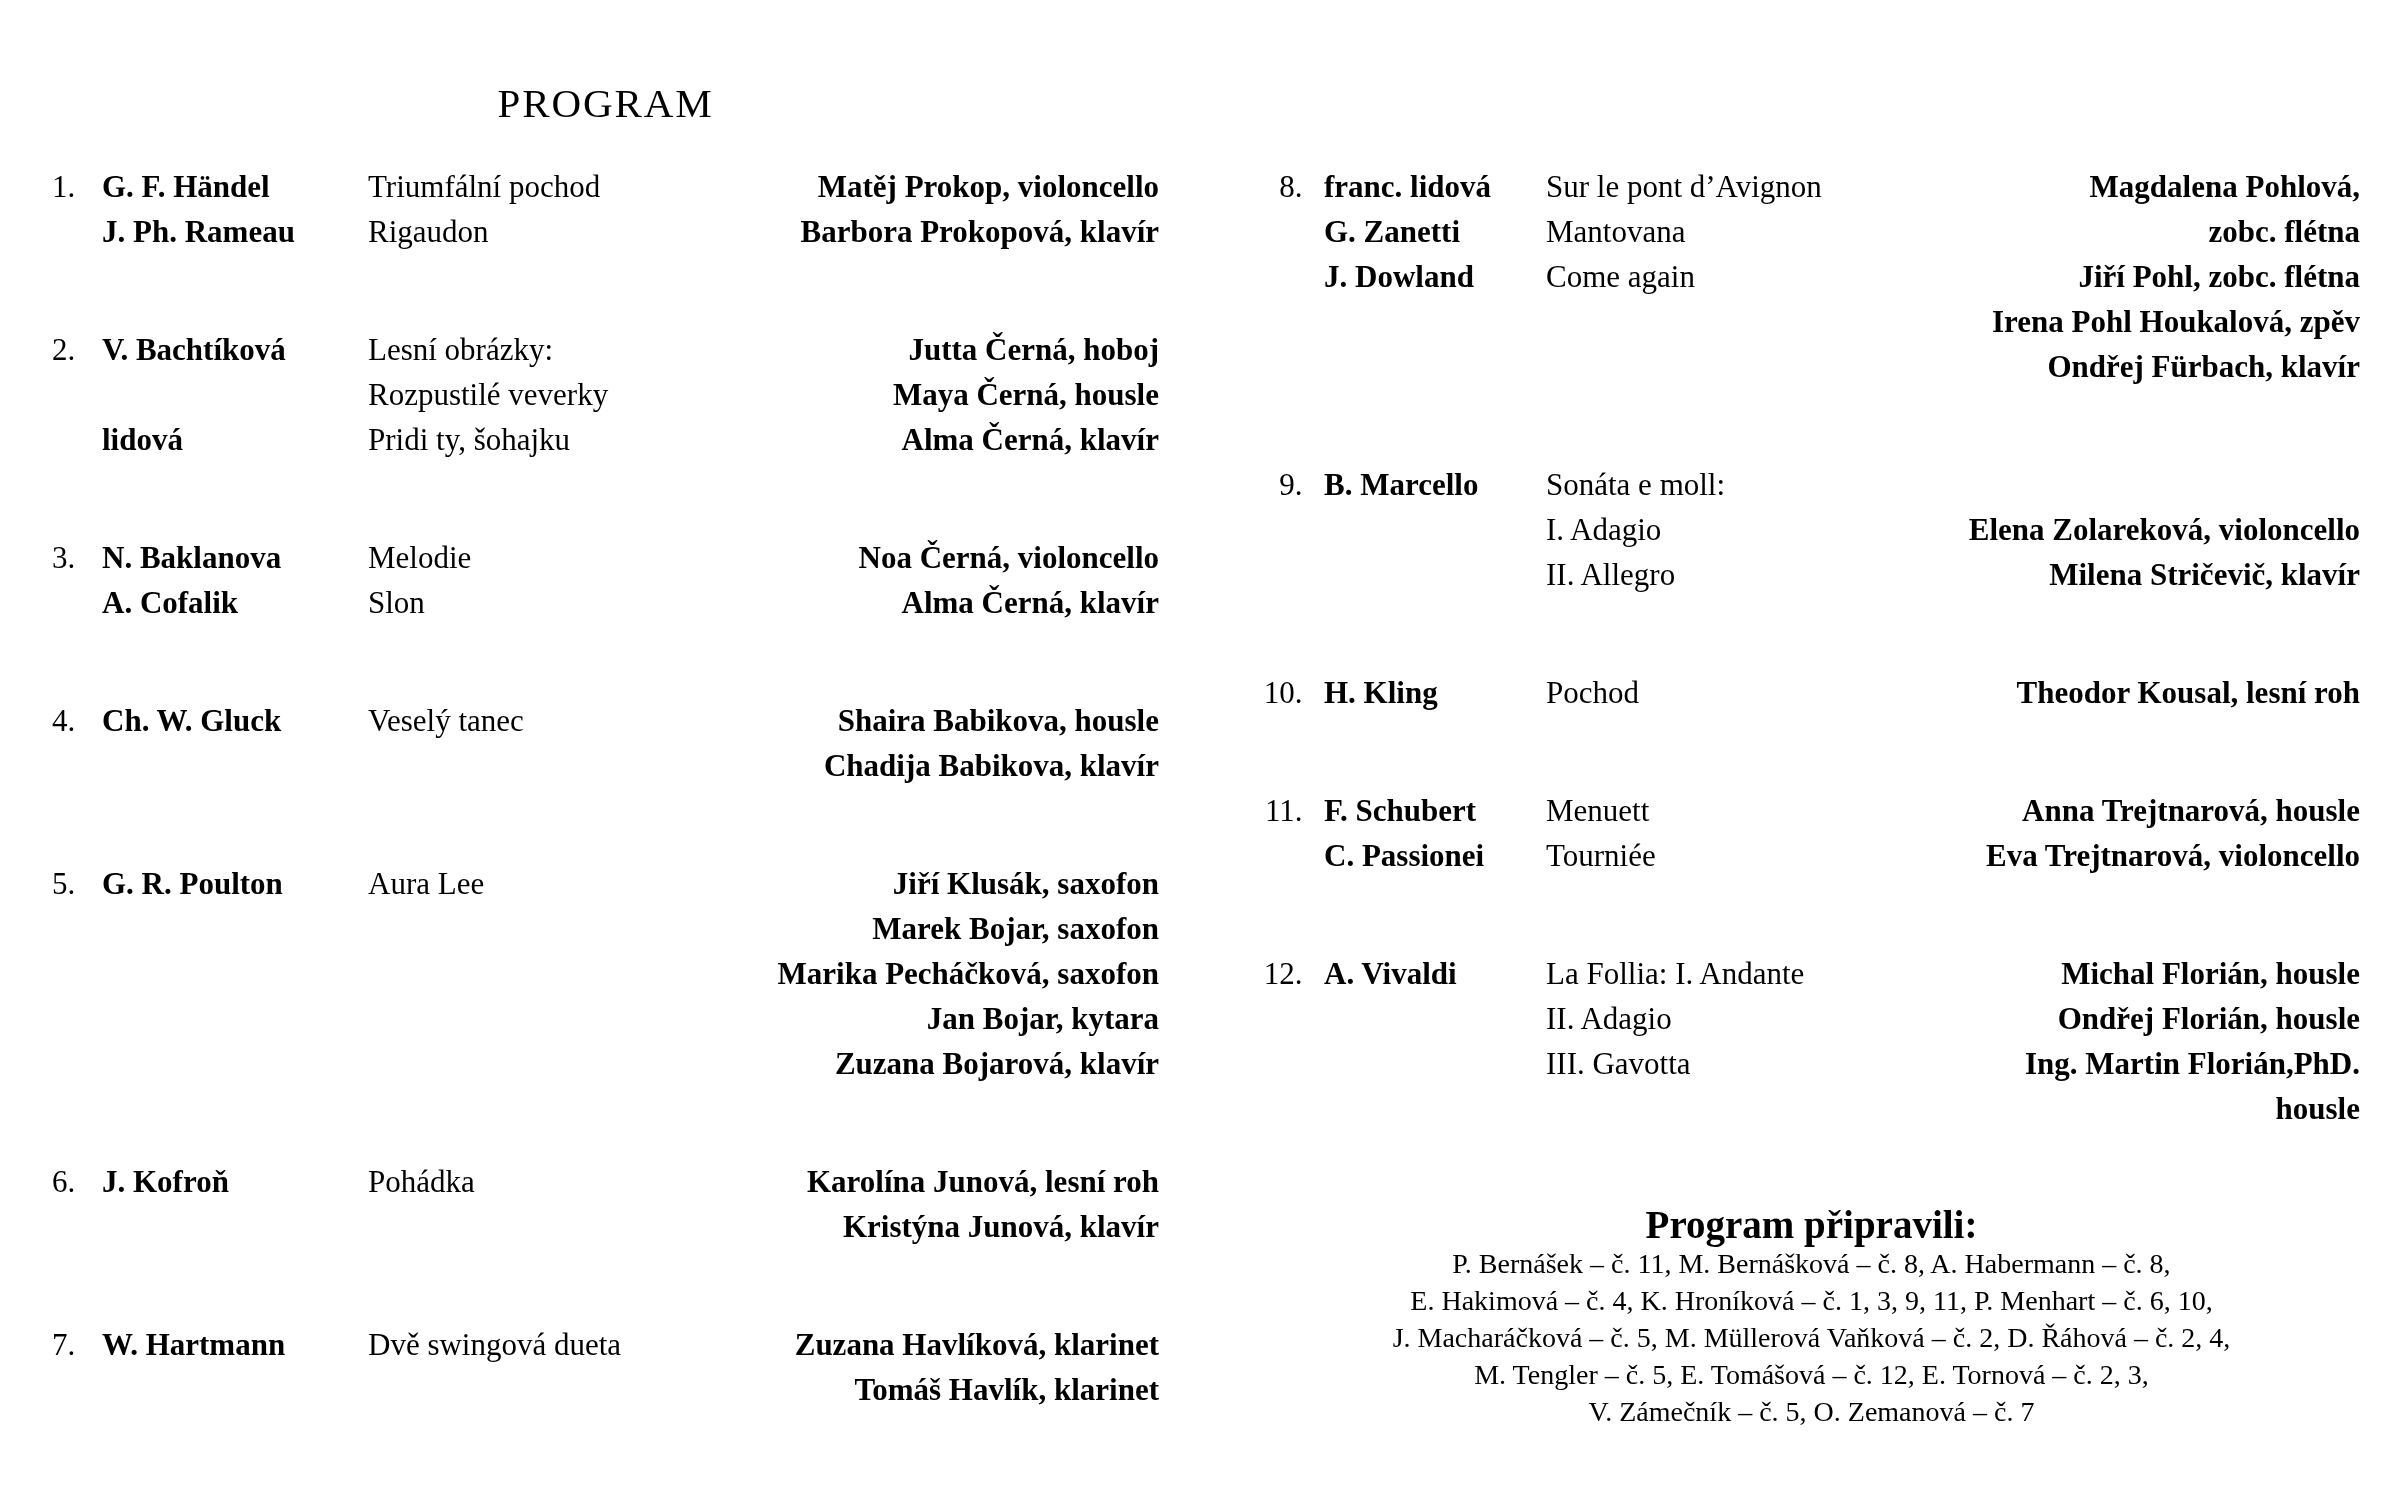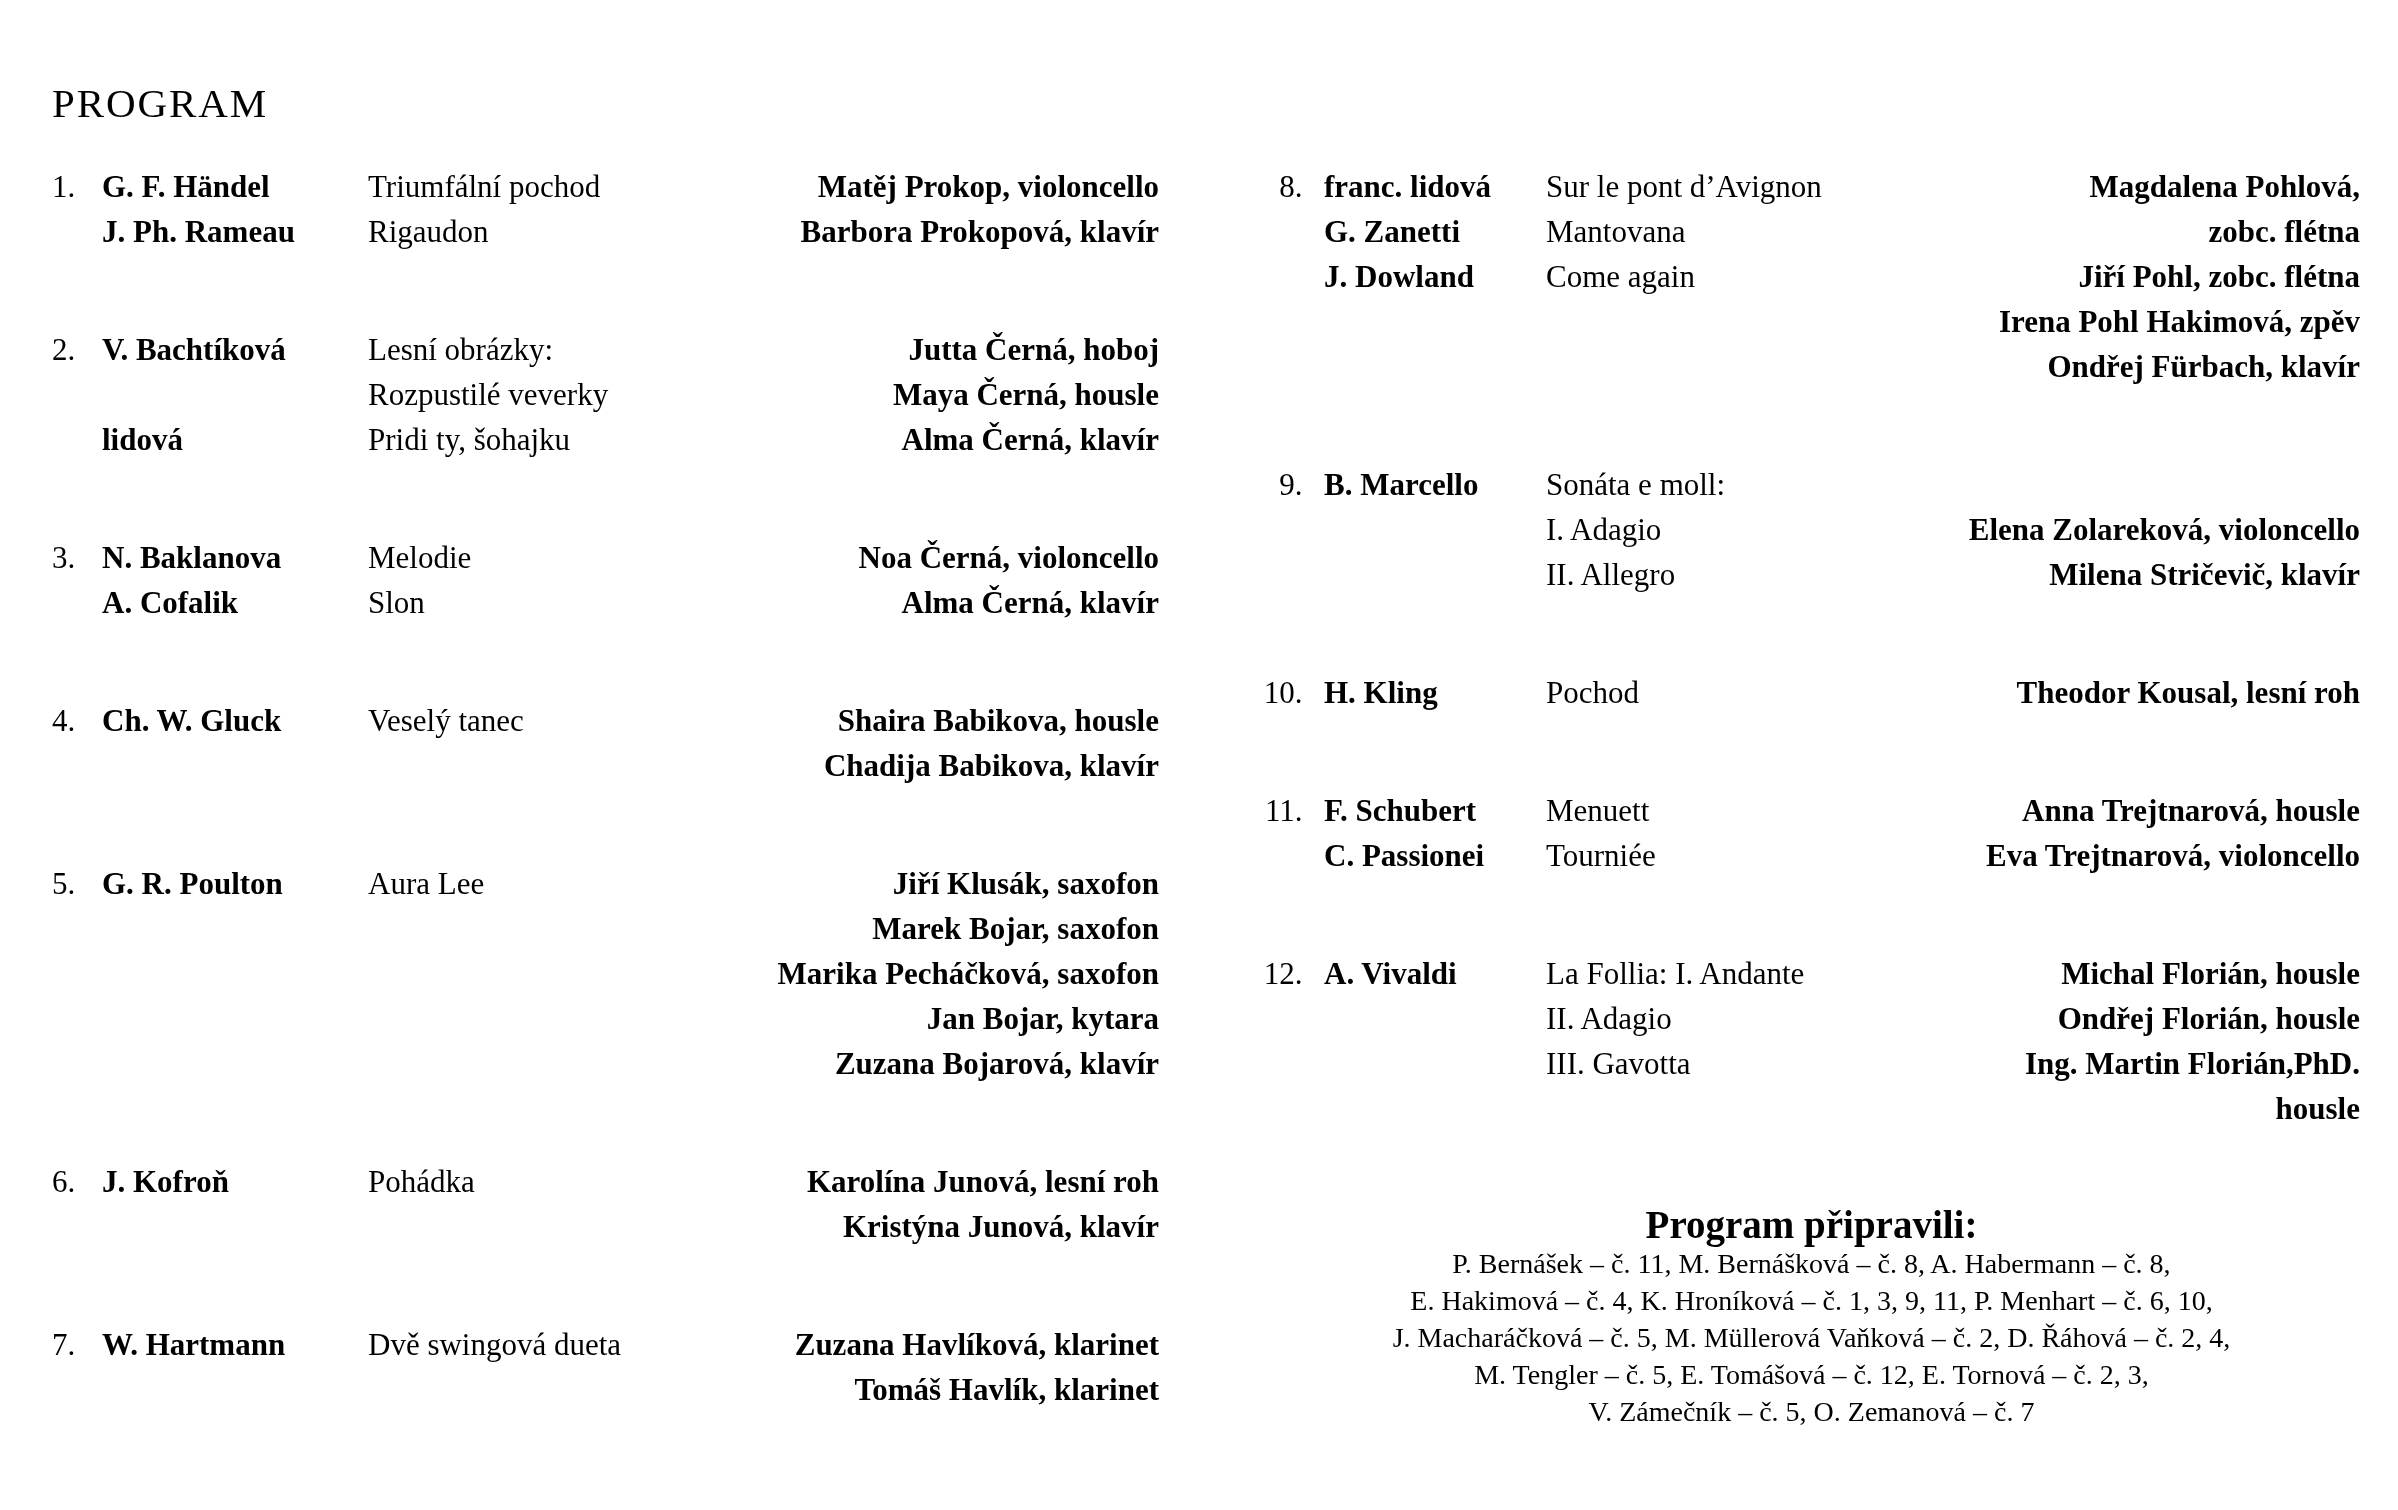--- a/index.html
+++ b/index.html
@@ -14,21 +14,21 @@
     background: #ffffff;
     color: #000000;
     font-family: "Liberation Serif", "DejaVu Serif", serif;
     overflow: hidden;
   }
   .title {
     position: absolute;
     left: 52px;
     top: 54px;
     width: 1107px;
-    text-align: left;
+    text-align: center;
     font-size: 41px;
     line-height: 45px;
     letter-spacing: 1.9px;
     font-weight: normal;
   }
   .column {
     position: absolute;
     top: 164px;
   }
   .column.left  { left: 52px;   width: 1107px; }
@@ -214,21 +214,21 @@
         <div class="row">
           <div class="cell number"></div>
           <div class="cell composer">J. Dowland</div>
           <div class="cell piece">Come again</div>
           <div class="cell performer">Jiří Pohl, zobc. flétna</div>
         </div>
         <div class="row">
           <div class="cell number"></div>
           <div class="cell composer"></div>
           <div class="cell piece"></div>
-          <div class="cell performer">Irena Pohl Hakimová, zpěv</div>
+          <div class="cell performer">Irena Pohl Houkalová, zpěv</div>
         </div>
         <div class="row">
           <div class="cell number"></div>
           <div class="cell composer"></div>
           <div class="cell piece"></div>
           <div class="cell performer">Ondřej Fürbach, klavír</div>
         </div>
       </div>
       <div class="item">
         <div class="row">

